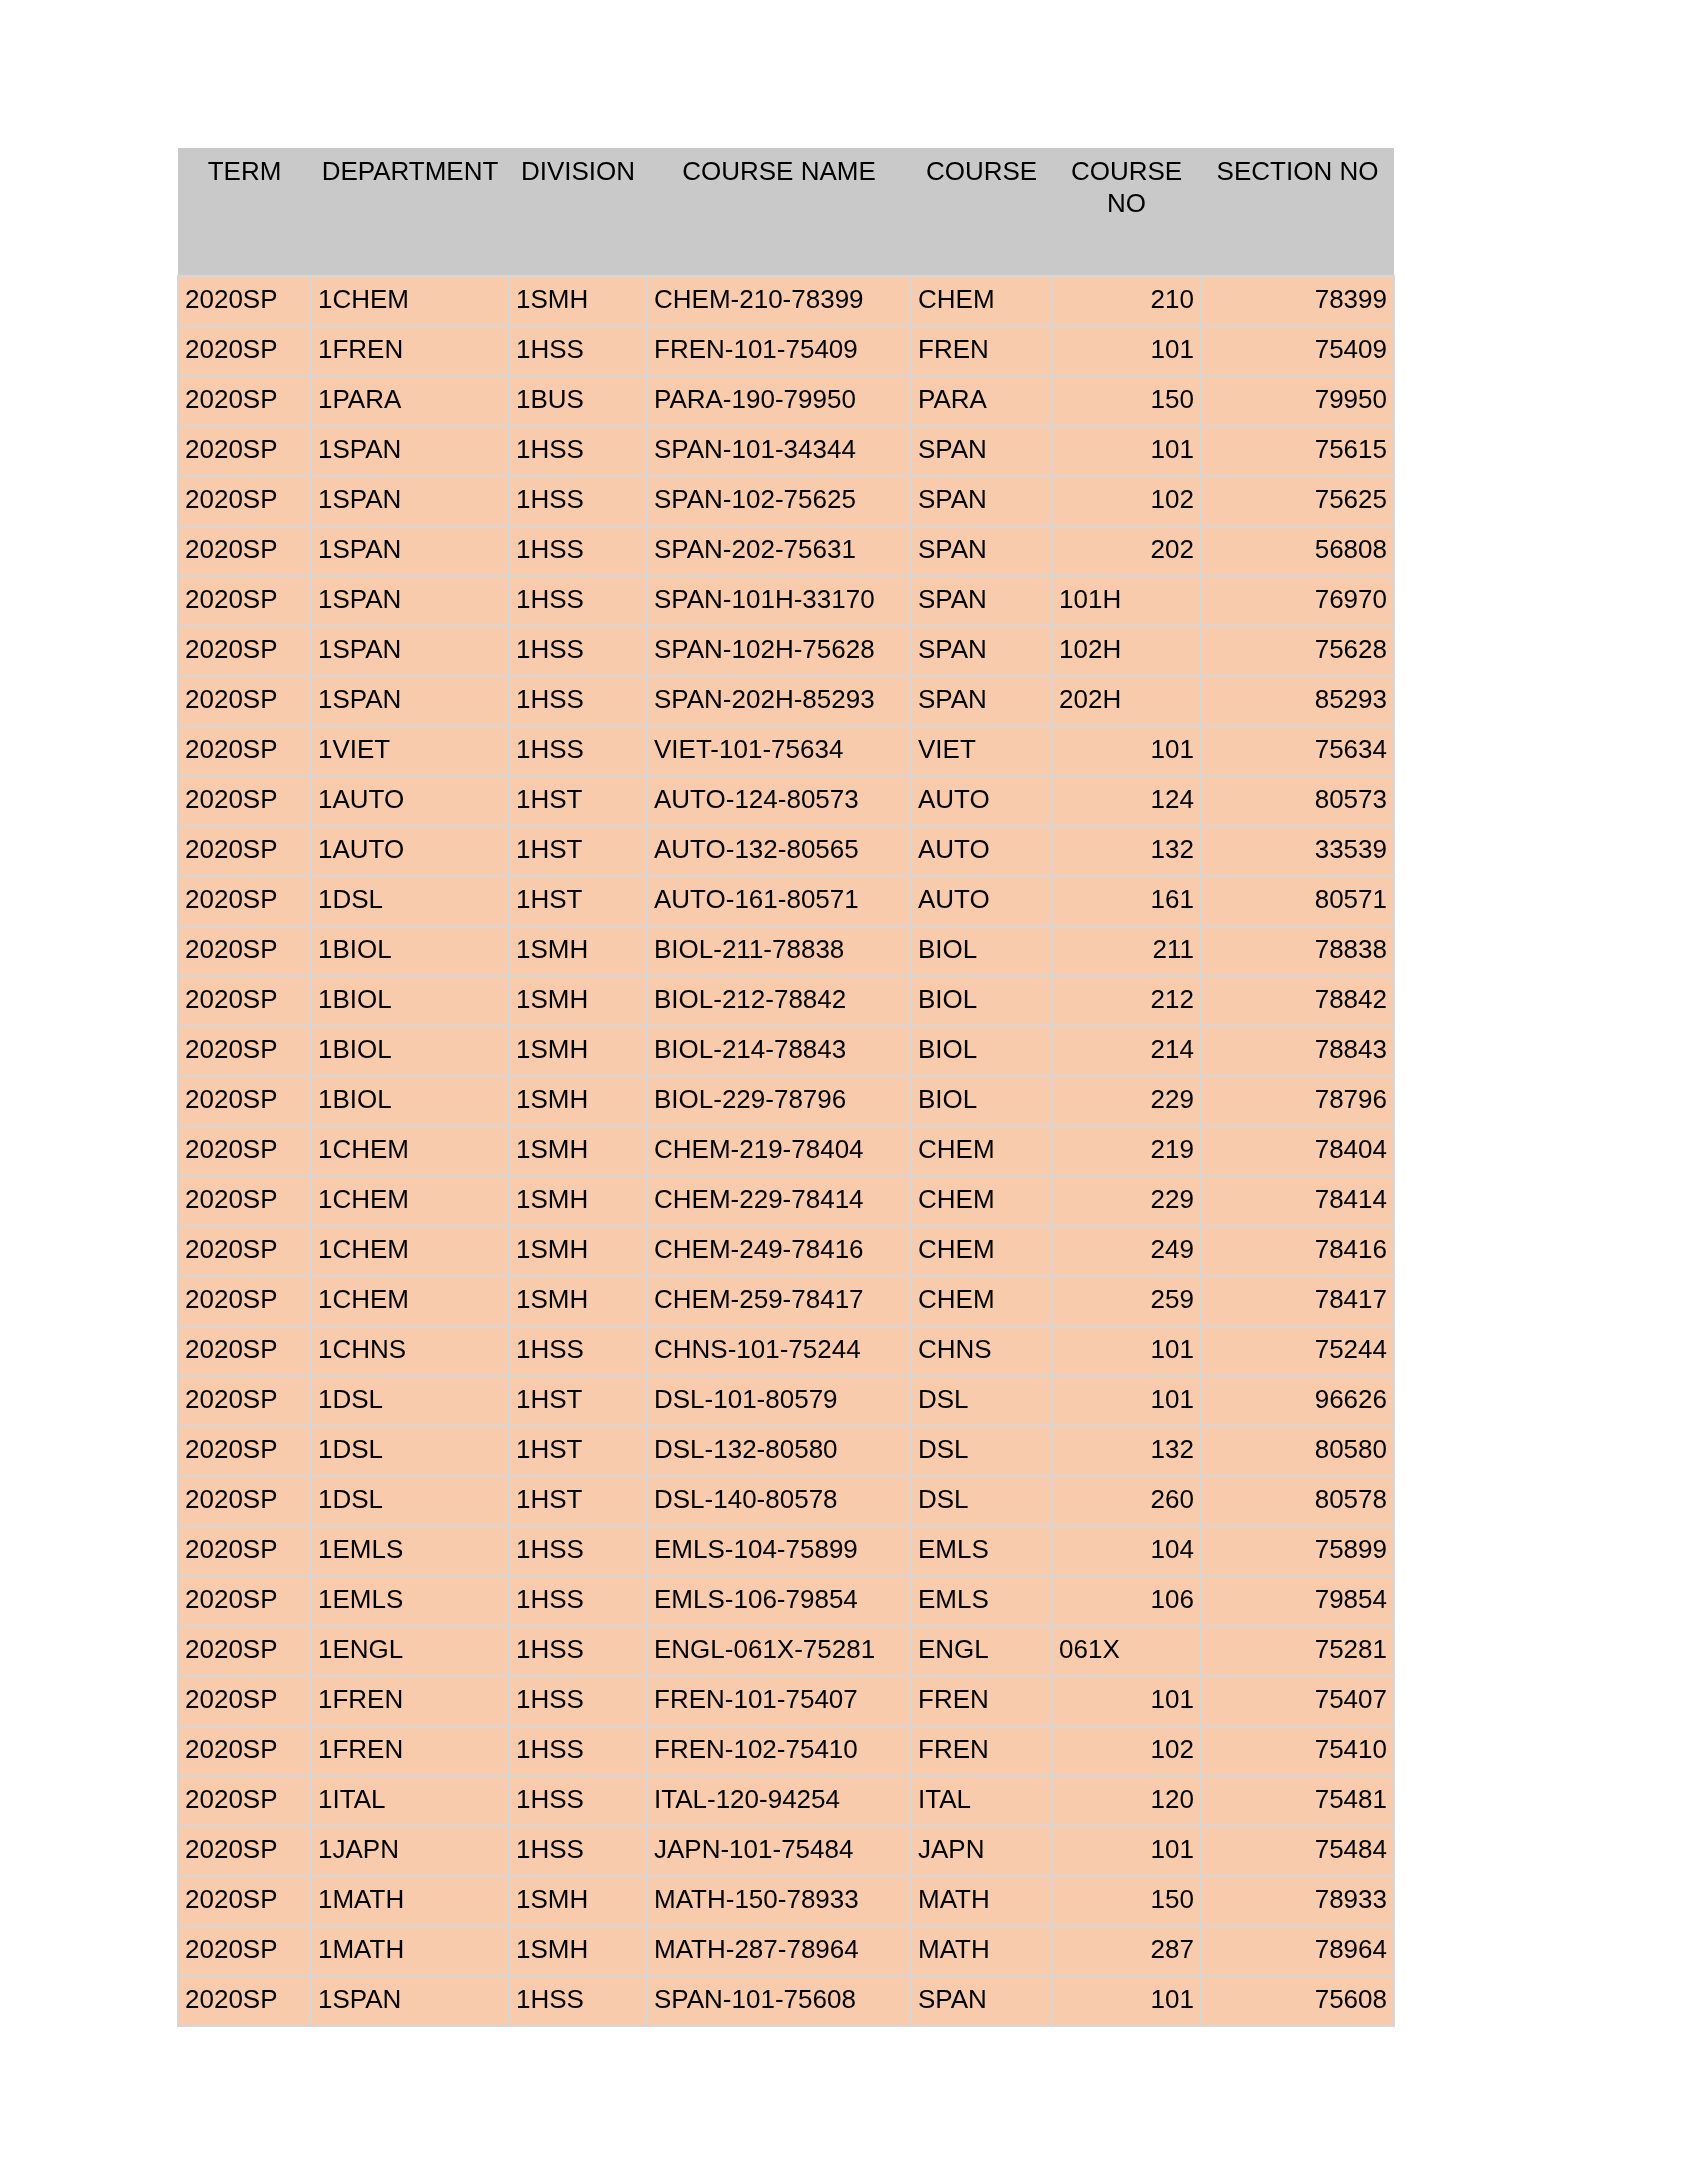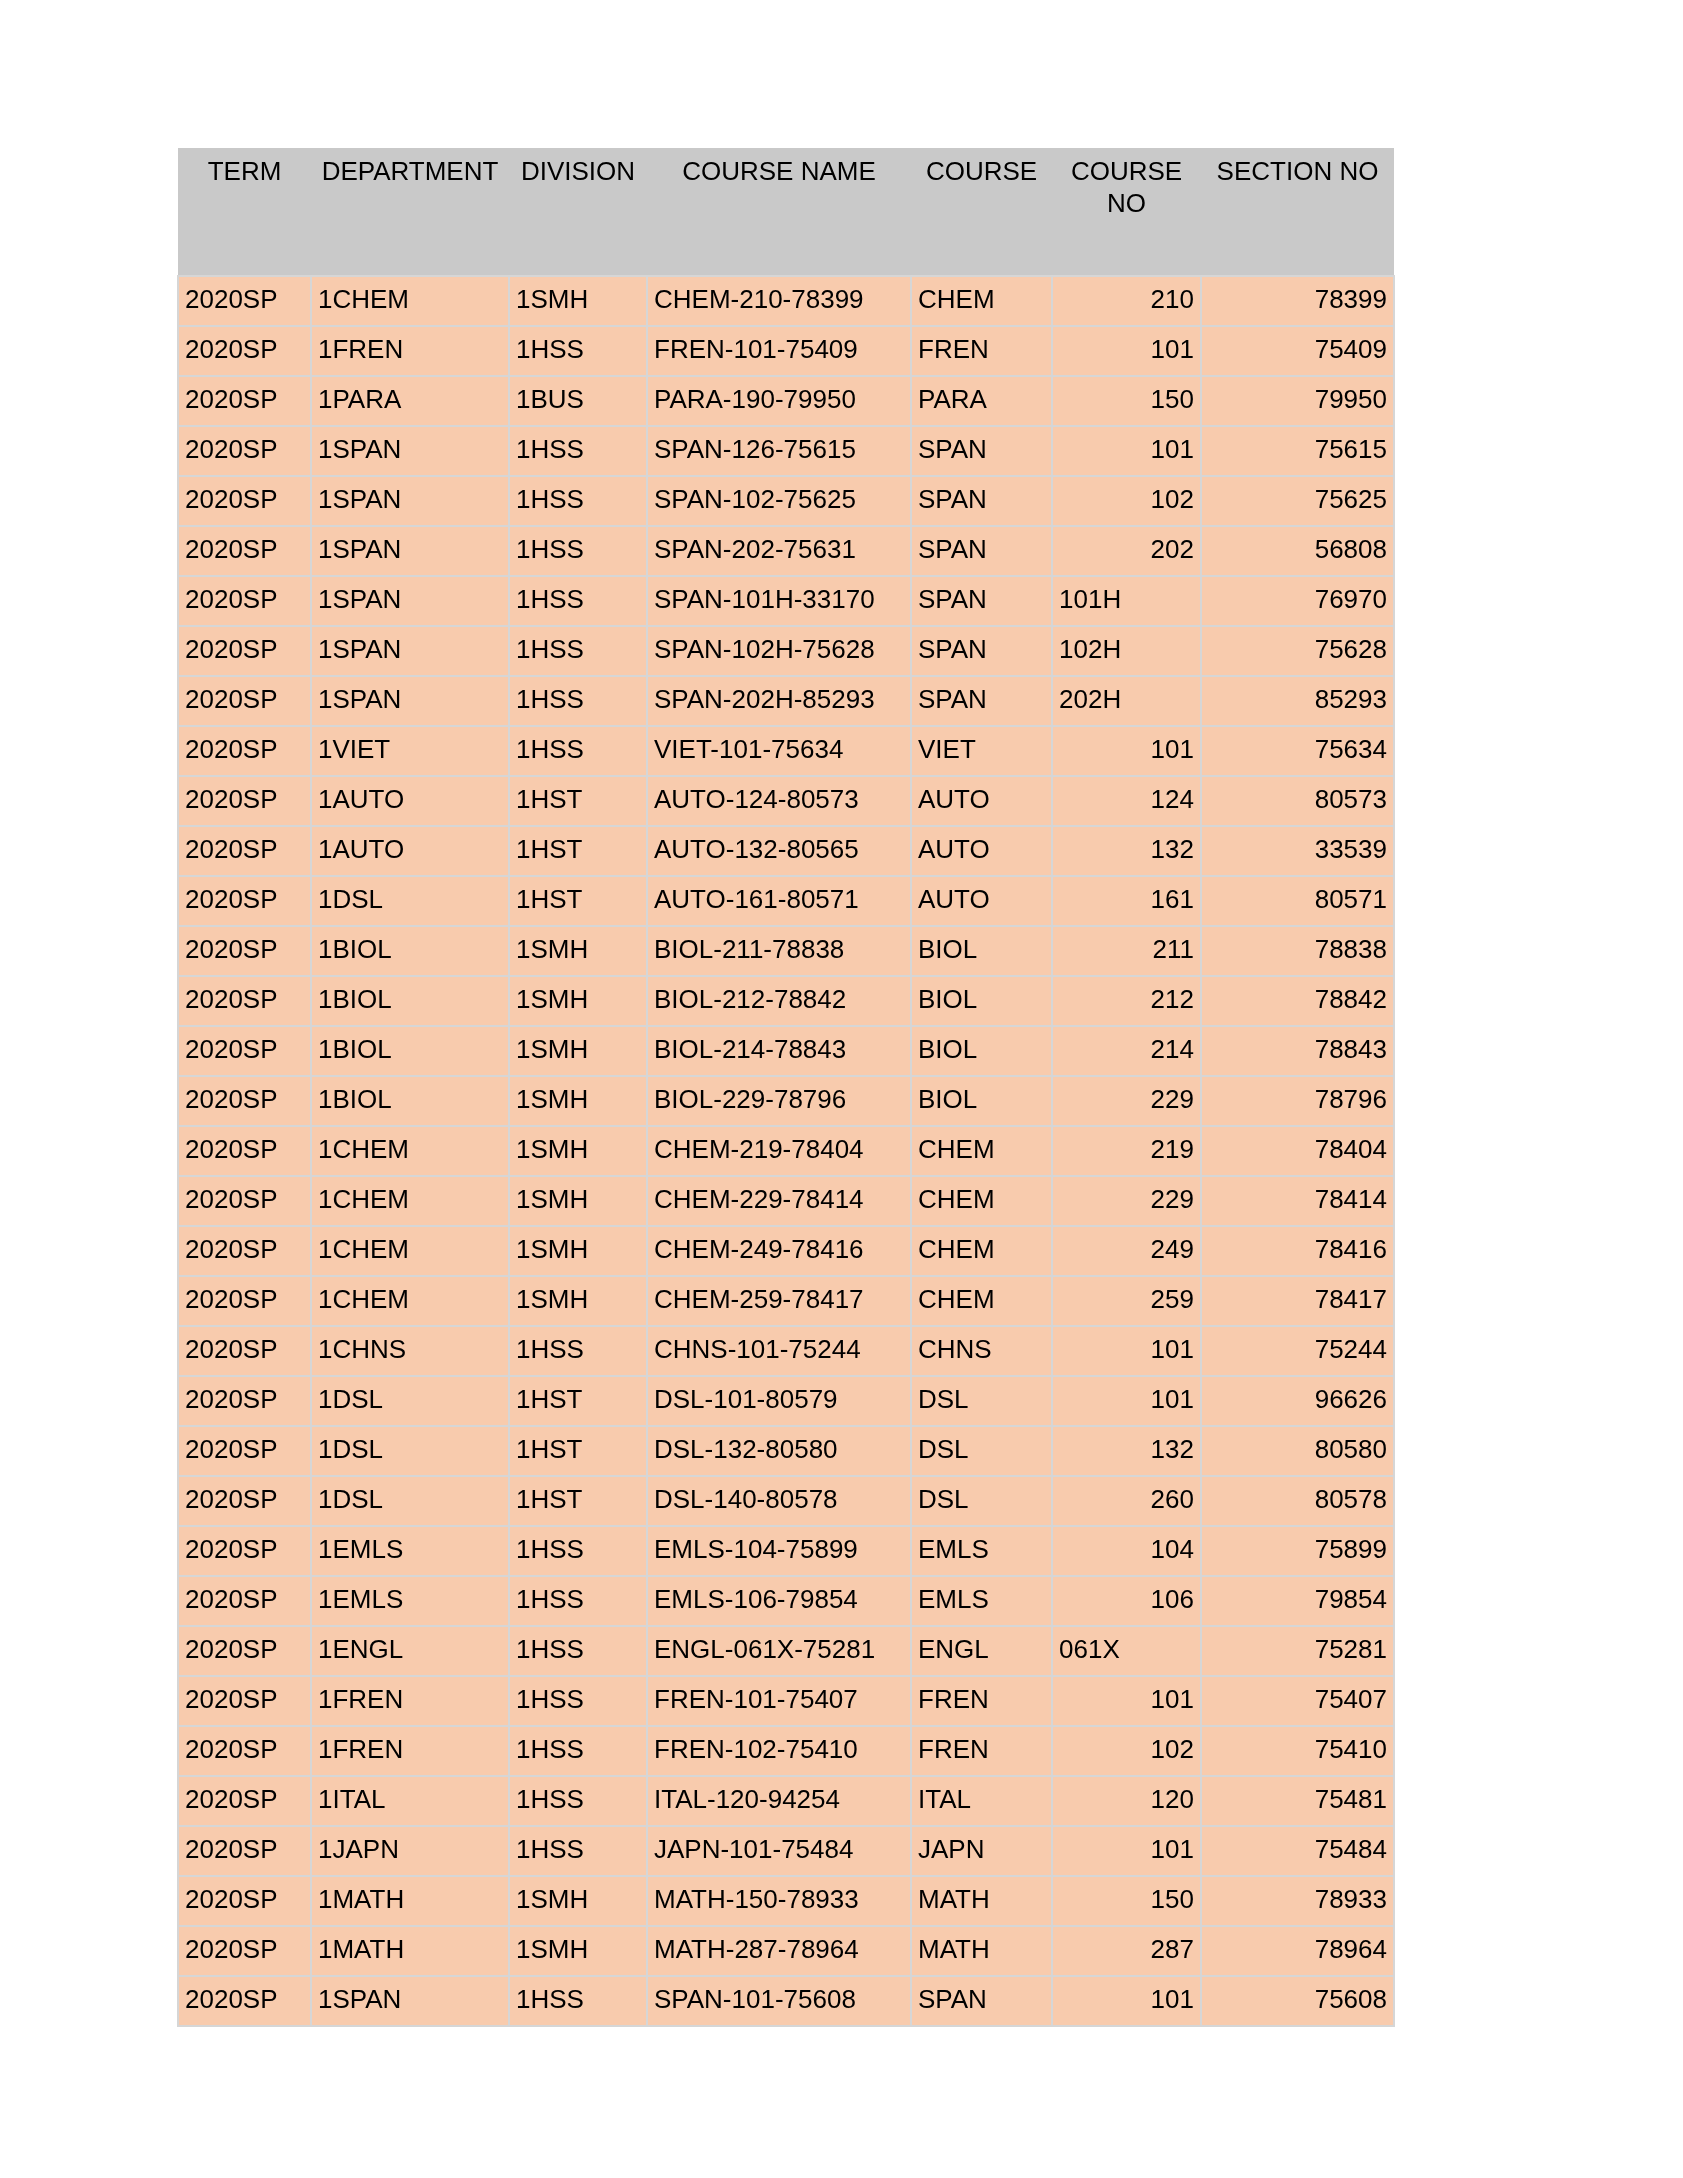--- a/index.html
+++ b/index.html
@@ -103,21 +103,21 @@
           <td class="al-left">1BUS</td>
           <td class="al-left">PARA-190-79950</td>
           <td class="al-left">PARA</td>
           <td class="al-right">150</td>
           <td class="al-right">79950</td>
         </tr>
         <tr>
           <td class="al-left">2020SP</td>
           <td class="al-left">1SPAN</td>
           <td class="al-left">1HSS</td>
-          <td class="al-left">SPAN-126-75615</td>
+          <td class="al-left">SPAN-101-34344</td>
           <td class="al-left">SPAN</td>
           <td class="al-right">101</td>
           <td class="al-right">75615</td>
         </tr>
         <tr>
           <td class="al-left">2020SP</td>
           <td class="al-left">1SPAN</td>
           <td class="al-left">1HSS</td>
           <td class="al-left">SPAN-102-75625</td>
           <td class="al-left">SPAN</td>

